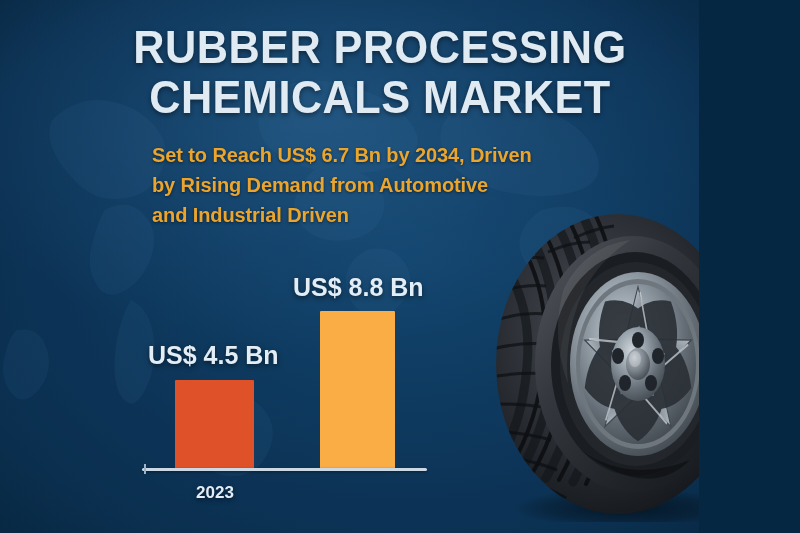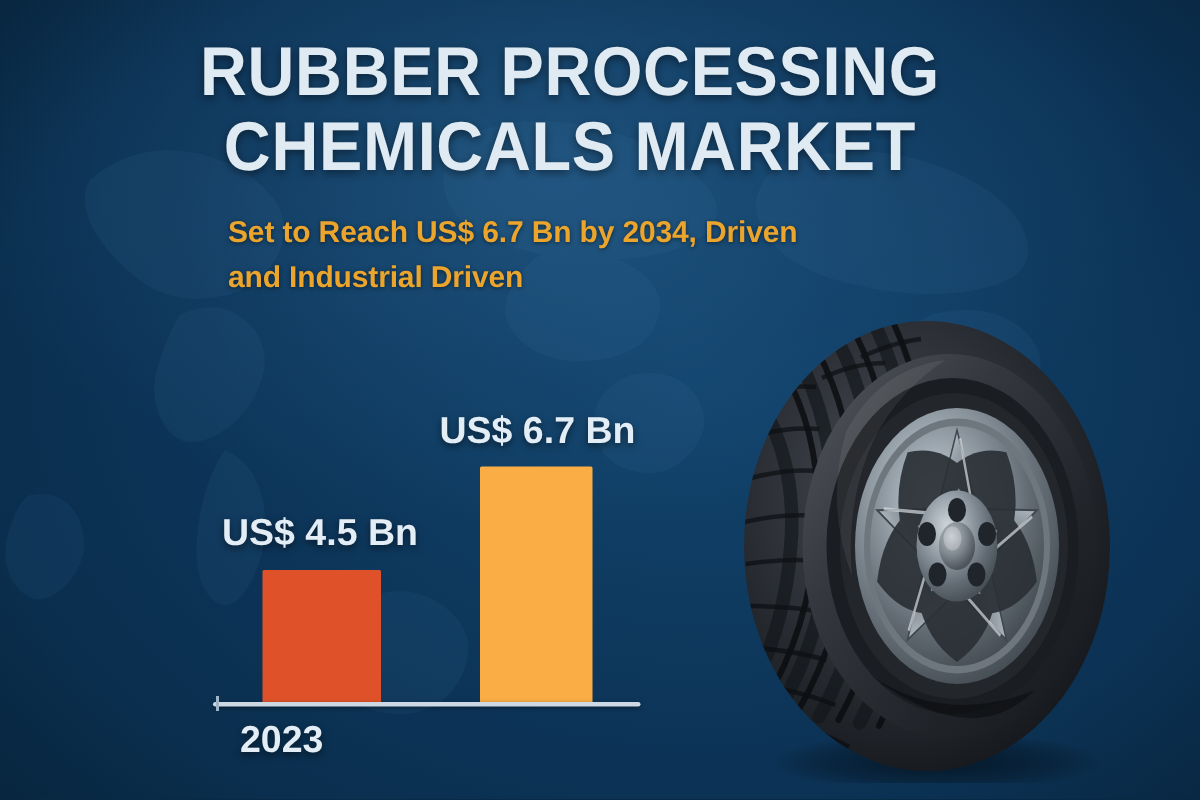--- a/index.html
+++ b/index.html
@@ -3,21 +3,21 @@
 <meta charset="utf-8">
 <style>
   * { margin:0; padding:0; box-sizing:border-box; }
   html, body {
     width:800px; height:533px; overflow:hidden;
     font-family:"Liberation Sans", sans-serif;
     background:#062741;
   }
 
   #infographic {
-    position:relative; width:800px; height:533px; overflow:hidden;
+    position:relative; width:699px; height:533px; overflow:hidden;
     background:
       radial-gradient(ellipse 520px 300px at 46% 22%, rgba(42,100,146,0.55) 0%, rgba(30,80,124,0.30) 45%, rgba(10,45,77,0.0) 78%),
       radial-gradient(ellipse 700px 520px at 58% 46%, #12456e 0%, #0c3356 50%, #072740 100%),
       linear-gradient(135deg, #062843 0%, #0b3355 45%, #06283f 100%);
     padding-left: 14px;
   }
 
   
   #map-layer { position:absolute; inset:0; opacity:0.16; }
   #map-layer svg { width:100%; height:100%; display:block; }
@@ -85,22 +85,22 @@
     background:#ccd9e4; border-radius:2px;
     box-shadow:0 1px 3px rgba(0,0,0,0.4);
   }
   #axis-tick {
     position:absolute; left:144px; top:464px; width:2px; height:10px;
     background:#9fb4c6;
   }
 
   .bar-category {
     position:absolute; top:478px;
-    color:#e3edf5; font-weight:bold; font-size:25px; line-height:30px;
-    text-align:left; white-space:nowrap;
+    color:#e3edf5; font-weight:bold; font-size:17px; line-height:30px;
+    text-align:center; white-space:nowrap;
     text-shadow:0 2px 5px rgba(0,0,0,0.5);
   }
   #cat-2023 { left:160px; width:110px; }
   #cat-2034 { left:303px; width:110px; }
 
   
   #tire-wrap {
     position:absolute; left:492px; top:212px; width:268px; height:310px;
   }
   #tire-wrap svg { width:100%; height:100%; display:block; }
@@ -130,28 +130,29 @@
 
   <div id="vignette"></div>
 
   <div id="title-block">
     <span class="title-line">RUBBER PROCESSING</span>
     <span class="title-line">CHEMICALS MARKET</span>
   </div>
 
   <div id="subtitle-block">
     <span class="sub-line">Set to Reach US$ 6.7 Bn by 2034, Driven</span>
+    <span class="sub-line">by Rising Demand from Automotive</span>
     <span class="sub-line">and Industrial Driven</span>
   </div>
 
   <div id="chart">
 
     <div class="bar-value" style="left:148px; top:341px;">US$ 4.5 Bn</div>
 
-    <div class="bar-value" style="left:293px; top:273px;">US$ 6.7 Bn</div>
+    <div class="bar-value" style="left:293px; top:273px;">US$ 8.8 Bn</div>
 
     <div class="bar" id="bar-2023" style="background:#df5229;"></div>
 
     <div class="bar" id="bar-2034" style="background:#f9ad44;"></div>
 
     <div id="axis-line"></div>
     <div id="axis-tick"></div>
 
     <div class="bar-category" id="cat-2023">2023</div>
 

